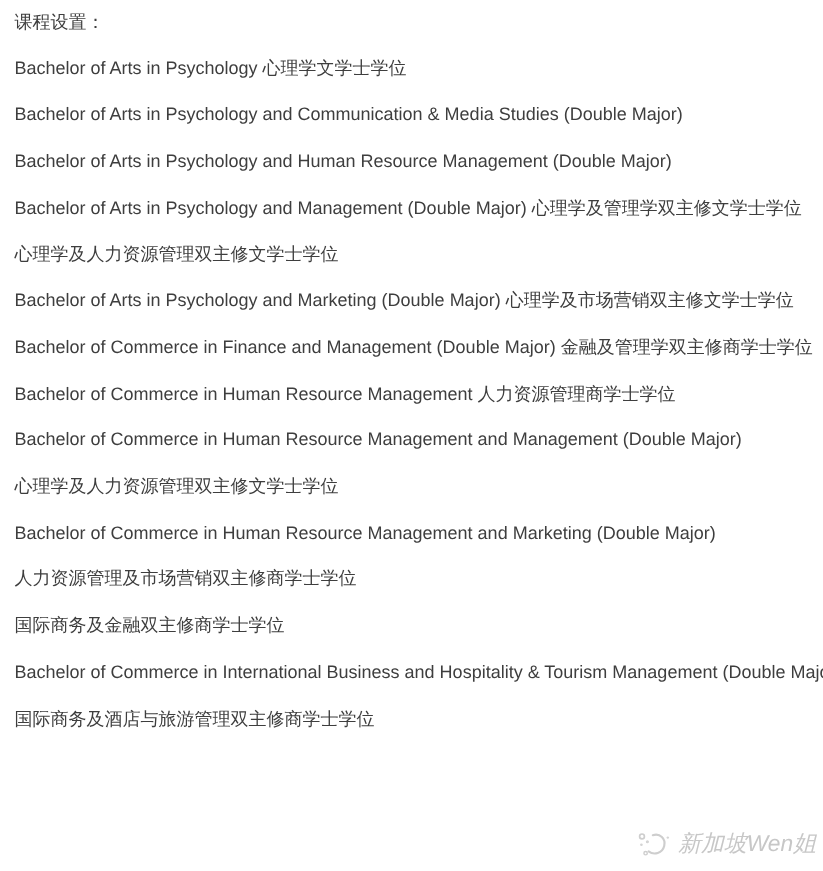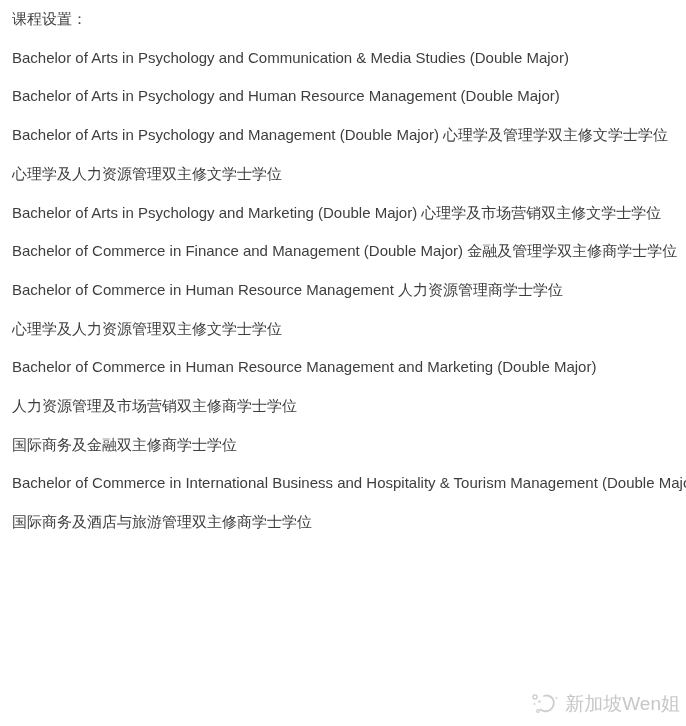--- a/index.html
+++ b/index.html
@@ -30,39 +30,42 @@
     right: 6px;
     bottom: 9px;
     display: flex;
     align-items: center;
     gap: 5px;
     color: #c7c7c7;
     font-size: 19px;
     line-height: 22px;
     white-space: nowrap;
     pointer-events: none;
+    font-style: italic;
   }
   .watermark .wicon {
     display: inline-flex;
     align-items: center;
   }
 </style>
 </head>
 <body>
 
 <div class="doc">
   <p class="line">课程设置：</p>
   <div id="program-lines">
+      <p class="line">Bachelor of Arts in Psychology 心理学文学士学位</p>
       <p class="line">Bachelor of Arts in Psychology and Communication &amp; Media Studies (Double Major)</p>
       <p class="line">Bachelor of Arts in Psychology and Human Resource Management (Double Major)</p>
       <p class="line">Bachelor of Arts in Psychology and Management (Double Major) 心理学及管理学双主修文学士学位</p>
       <p class="line">心理学及人力资源管理双主修文学士学位</p>
       <p class="line">Bachelor of Arts in Psychology and Marketing (Double Major) 心理学及市场营销双主修文学士学位</p>
       <p class="line">Bachelor of Commerce in Finance and Management (Double Major) 金融及管理学双主修商学士学位</p>
       <p class="line">Bachelor of Commerce in Human Resource Management 人力资源管理商学士学位</p>
+      <p class="line">Bachelor of Commerce in Human Resource Management and Management (Double Major)</p>
       <p class="line">心理学及人力资源管理双主修文学士学位</p>
       <p class="line">Bachelor of Commerce in Human Resource Management and Marketing (Double Major)</p>
       <p class="line">人力资源管理及市场营销双主修商学士学位</p>
       <p class="line">国际商务及金融双主修商学士学位</p>
       <p class="line">Bachelor of Commerce in International Business and Hospitality &amp; Tourism Management (Double Major)</p>
       <p class="line">国际商务及酒店与旅游管理双主修商学士学位</p>
     </div>
 </div>
 
 <div class="watermark">

